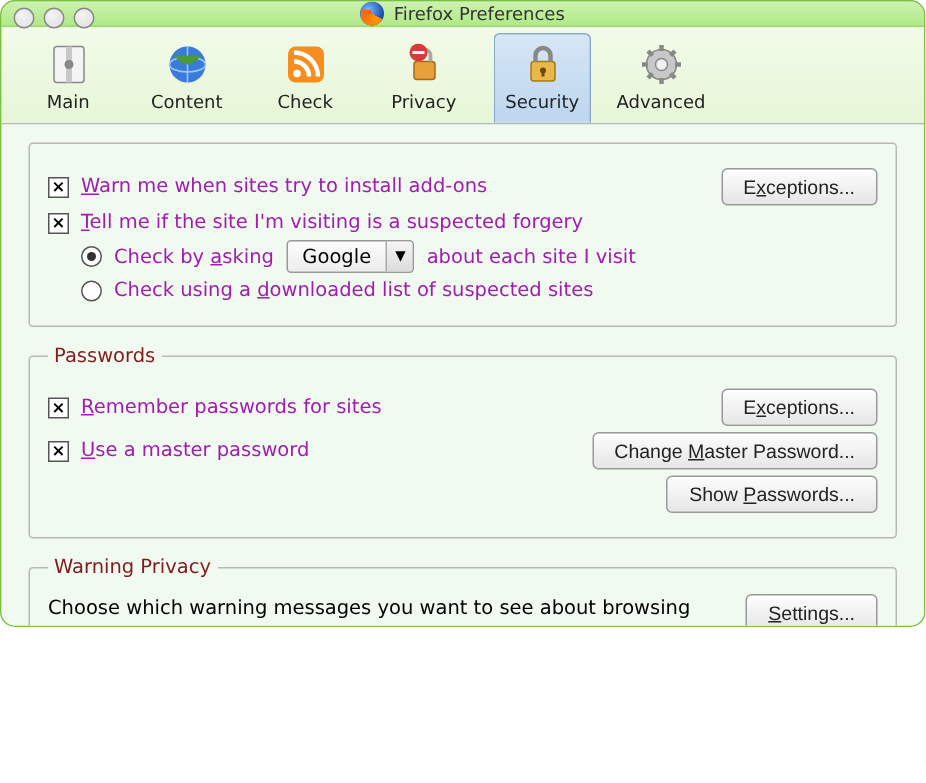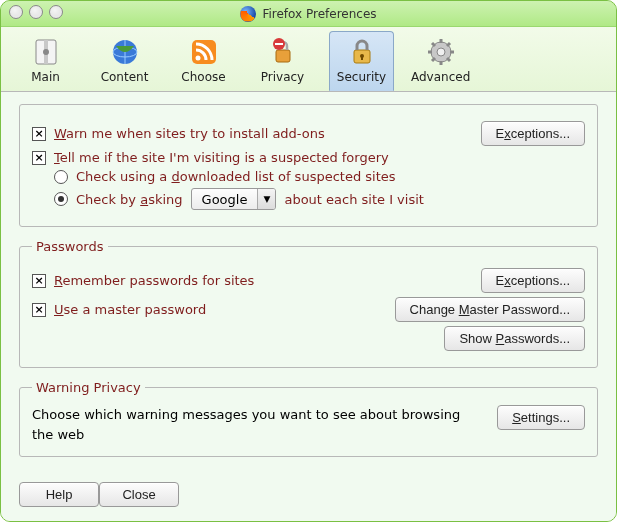--- a/index.html
+++ b/index.html
@@ -8,21 +8,21 @@
     padding: 0;
     font-family: "Lucida Grande", "DejaVu Sans", sans-serif;
     font-size: 13px;
     background: #fff;
     width: 617px;
     height: 522px;
     overflow: hidden;
   }
   .window {
     width: 617px;
-    height: 522px;
+    height: 418px;
     background: linear-gradient(#c2efa0, #b4ea8b 30px, #e8f8da 31px, #e8f8da);
     border: 1px solid #7ac043;
     border-radius: 10px;
     overflow: hidden;
     display: flex;
     flex-direction: column;
   }
   .titlebar {
     height: 26px;
     display: flex;
@@ -138,21 +138,21 @@
     background: #fff;
     display: inline-flex;
     align-items: center; justify-content: center;
   }
   .rad.on::after {
     content: "";
     width: 6px; height: 6px;
     border-radius: 50%;
     background: #333;
   }
-  label.text { color: #7f1d1d; }
+  label.text { color: #a21caf; }
   .u { text-decoration: underline; }
   .btn {
     background: linear-gradient(#fdfdfd, #e6e6e6);
     border: 1px solid #999;
     border-radius: 4px;
     padding: 4px 14px;
     font-size: 13px;
     color: #222;
     box-shadow: 0 1px 0 #fff inset;
     white-space: nowrap;
@@ -230,21 +230,21 @@
     </div>
     <div class="toolbtn">
       <div class="ico">
         <svg width="28" height="28">
             <rect x="2" y="2" width="24" height="24" rx="5" fill="#f78c1f"></rect>
             <circle cx="8" cy="20" r="2.5" fill="#fff"></circle>
             <path d="M6 12 a10 10 0 0 1 10 10" fill="none" stroke="#fff" stroke-width="3"></path>
             <path d="M6 6 a16 16 0 0 1 16 16" fill="none" stroke="#fff" stroke-width="3"></path>
           </svg>
       </div>
-      <div>Choose</div>
+      <div>Check</div>
     </div>
     <div class="toolbtn">
       <div class="ico">
         <svg width="28" height="28">
             <rect x="7" y="12" width="14" height="12" rx="2" fill="#e8a03a" stroke="#a86a10"></rect>
             <path d="M10 12 v-4 a4 4 0 0 1 8 0 v4" fill="none" stroke="#a8a8a8" stroke-width="2.5"></path>
             <circle cx="10" cy="6" r="6" fill="#d83a3a"></circle>
             <rect x="6" y="5" width="8" height="2" fill="#fff"></rect>
           </svg>
       </div>
@@ -288,32 +288,32 @@
       <div class="row">
         <span class="chk">×</span>
         <label class="text grow"><span class="u">W</span><span>arn me when sites try to install add-ons</span></label>
         <button class="btn"><span>E</span><span class="u">x</span><span>ceptions...</span></button>
       </div>
       <div class="row">
         <span class="chk">×</span>
         <label class="text grow"><span class="u">T</span><span>ell me if the site I'm visiting is a suspected forgery</span></label>
       </div>
       <div class="row indent">
-        <span class="rad"></span>
-        <label class="text"><span>Check using a </span><span class="u">d</span><span>ownloaded list of suspected sites</span></label>
-      </div>
-      <div class="row indent">
         <span class="rad on"></span>
         <label class="text"><span>Check by </span><span class="u">a</span><span>sking</span></label>
         <span class="select">
           <span class="val">Google</span>
           <span class="arrow">▼</span>
         </span>
         <label class="text">about each site I visit</label>
       </div>
+      <div class="row indent">
+        <span class="rad"></span>
+        <label class="text"><span>Check using a </span><span class="u">d</span><span>ownloaded list of suspected sites</span></label>
+      </div>
     </fieldset>
 
     <fieldset class="panel">
       <legend>Passwords</legend>
       <div class="row">
         <span class="chk">×</span>
         <label class="text grow"><span class="u">R</span><span>emember passwords for sites</span></label>
         <button class="btn"><span>E</span><span class="u">x</span><span>ceptions...</span></button>
       </div>
       <div class="row">

